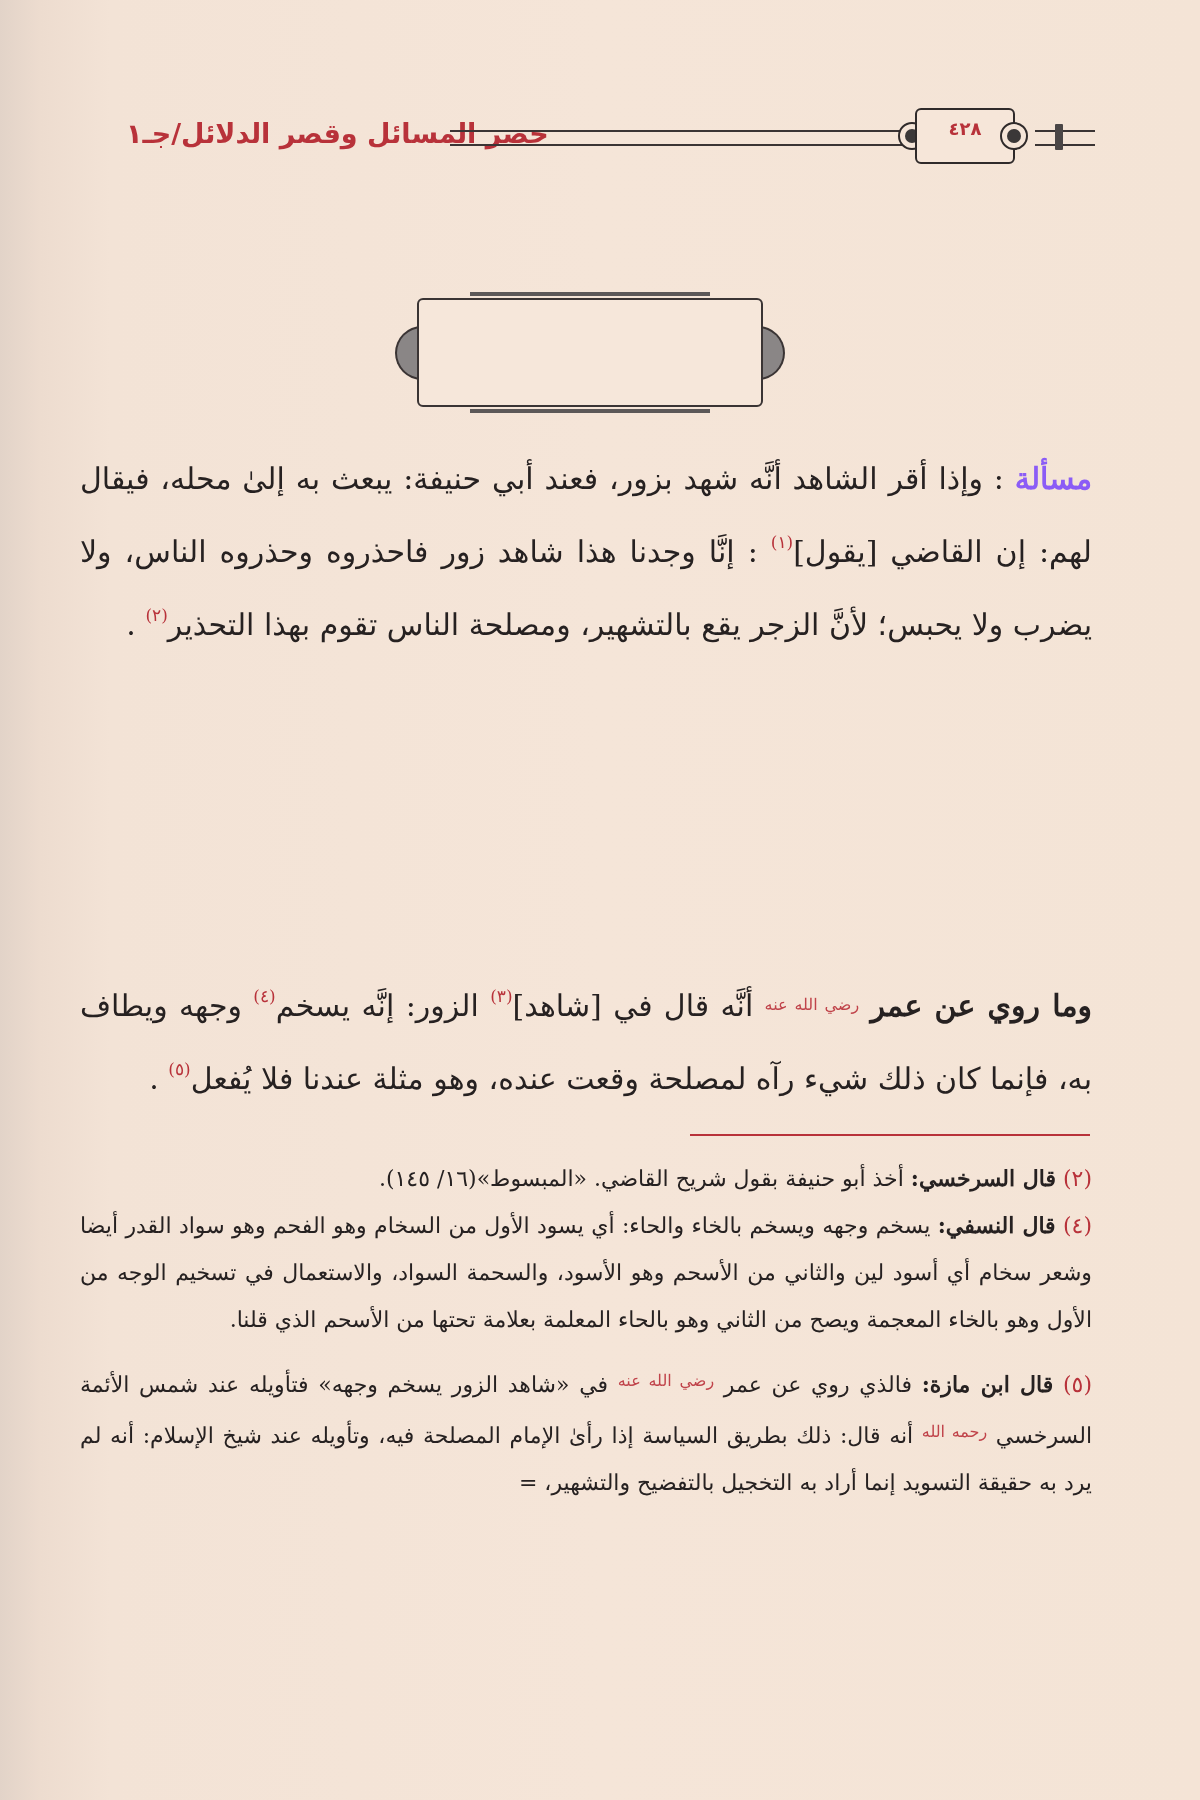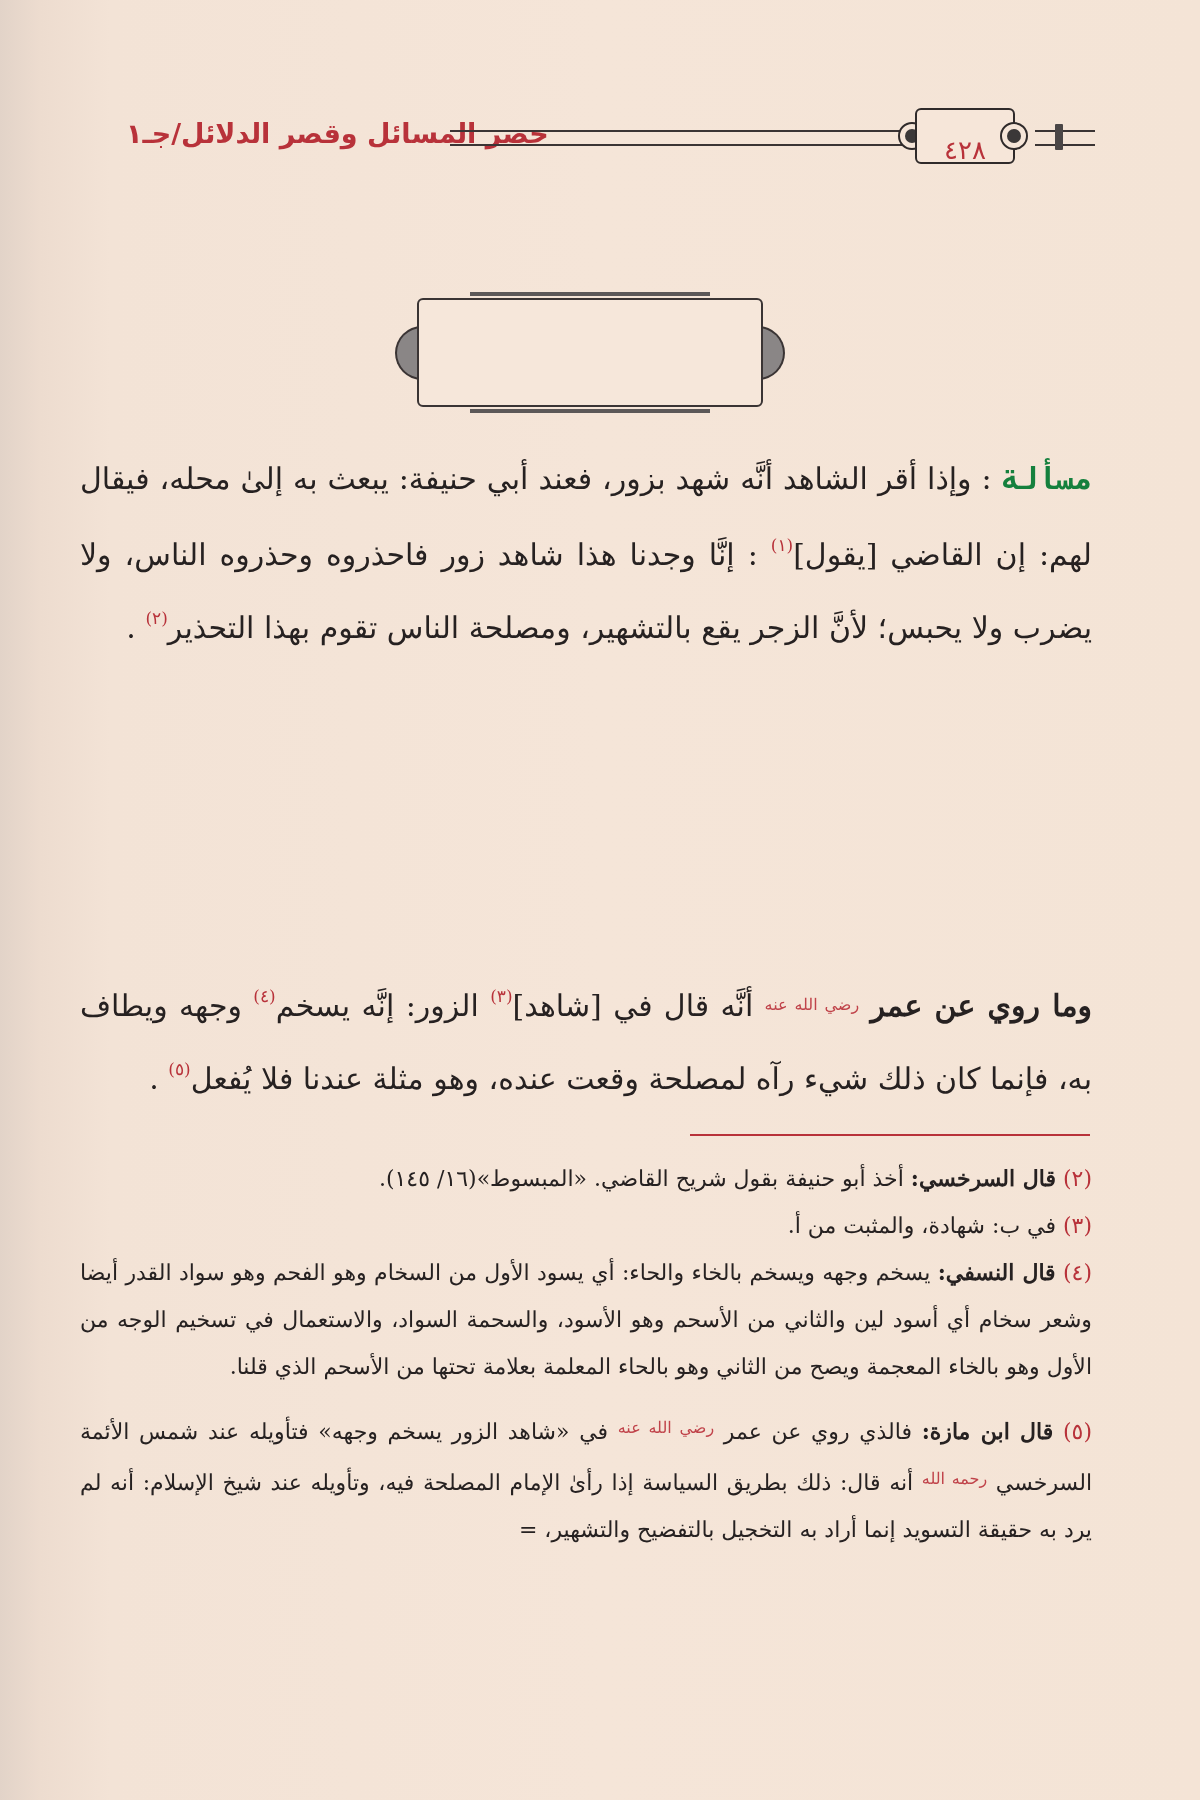--- a/index.html
+++ b/index.html
@@ -31,21 +31,21 @@
     content: ""; position: absolute; left: 5px; top: 5px; width: 14px; height: 14px;
     border-radius: 50%; background: #3b3838;
   }
   .pagenum-box {
     position: absolute; left: 825px; top: 0px; width: 100px; height: 56px;
     border: 2px solid #2f2a2a; border-radius: 6px; box-sizing: border-box;
     background: #f6e6d9;
   }
   .pagenum {
     position: absolute; left: 842px; top: 10px; width: 66px; text-align: center;
-    font-family: "DejaVu Sans", sans-serif; font-size: 26px; font-weight: normal; color: #b8323a; margin-top: 17px;
+    font-family: "DejaVu Sans", sans-serif; font-size: 18px; font-weight: bold; color: #b8323a;
   }
 
   
   .chapter {
     position: absolute; left: 395px; top: 290px; width: 390px; height: 125px;
   }
   .chapter-cap {
     position: absolute; top: 36px; width: 44px; height: 54px; background: #8a8686;
     border: 2px solid #3a3434; box-sizing: border-box;
   }
@@ -68,21 +68,21 @@
 
   
   .body-text {
     position: absolute; left: 80px; width: 1012px;
     direction: rtl; text-align: justify; text-align-last: right;
     font-size: 30px; line-height: 73px; color: #262121;
   }
   .p1 { top: 442px; }
   .p2 { top: 740px; }
   .p3 { top: 968px; }
-  .label-red { color: #15803d; font-weight: bold; font-family: Liberation Mono, monospace; }
+  .label-red { color: #8b5cf6; font-weight: bold; font-family: Liberation Serif, serif; }
   .fn-ref { color: #b8323a; font-size: 17px; vertical-align: 14px; line-height: 0; }
   .honorific { color: #c0434a; font-size: 16px; vertical-align: 6px; }
   .bold { font-weight: bold; }
 
   
   .fn-divider { position: absolute; left: 690px; top: 1134px; width: 400px; height: 2px; background: #b8323a; }
   .footnotes {
     position: absolute; left: 80px; top: 1155px; width: 1012px;
     direction: rtl; font-size: 22px; color: #262121;
   }
@@ -127,24 +127,20 @@
     <span class="honorific">رضي الله عنه</span><span> أنَّه قال في [شاهد]</span><span class="fn-ref">(٣)</span><span> الزور: إنَّه يسخم</span><span class="fn-ref">(٤)</span><span> وجهه ويطاف به، فإنما كان ذلك شيء رآه لمصلحة وقعت عنده، وهو مثلة عندنا فلا يُفعل</span><span class="fn-ref">(٥)</span><span> .</span>
   </div>
 
   <div class="fn-divider"></div>
   <div class="footnotes">
     <div class="fn">
       <span class="fn-num">(٢)</span>
       <span class="fn-lead">قال السرخسي:</span><span> أخذ أبو حنيفة بقول شريح القاضي. «المبسوط»(١٦/ ١٤٥).</span>
     </div>
     <div class="fn">
-      <span class="fn-num">(٣)</span>
-      <span>في ب: شهادة، والمثبت من أ.</span>
-    </div>
-    <div class="fn">
       <span class="fn-num">(٤)</span>
       <span class="fn-lead">قال النسفي:</span><span> يسخم وجهه ويسخم بالخاء والحاء: أي يسود الأول من السخام وهو الفحم وهو سواد القدر أيضا وشعر سخام أي أسود لين والثاني من الأسحم وهو الأسود، والسحمة السواد، والاستعمال في تسخيم الوجه من الأول وهو بالخاء المعجمة ويصح من الثاني وهو بالحاء المعلمة بعلامة تحتها من الأسحم الذي قلنا.</span>
     </div>
     <div class="fn fn-gap">
       <span class="fn-num">(٥)</span>
       <span class="fn-lead">قال ابن مازة:</span><span> فالذي روي عن عمر </span><span class="honorific">رضي الله عنه</span><span> في «شاهد الزور يسخم وجهه» فتأويله عند شمس الأئمة السرخسي </span><span class="honorific">رحمه الله</span><span> أنه قال: ذلك بطريق السياسة إذا رأىٰ الإمام المصلحة فيه، وتأويله عند شيخ الإسلام: أنه لم يرد به حقيقة التسويد إنما أراد به التخجيل بالتفضيح والتشهير، =</span>
     </div>
   </div>
 
 </div>

